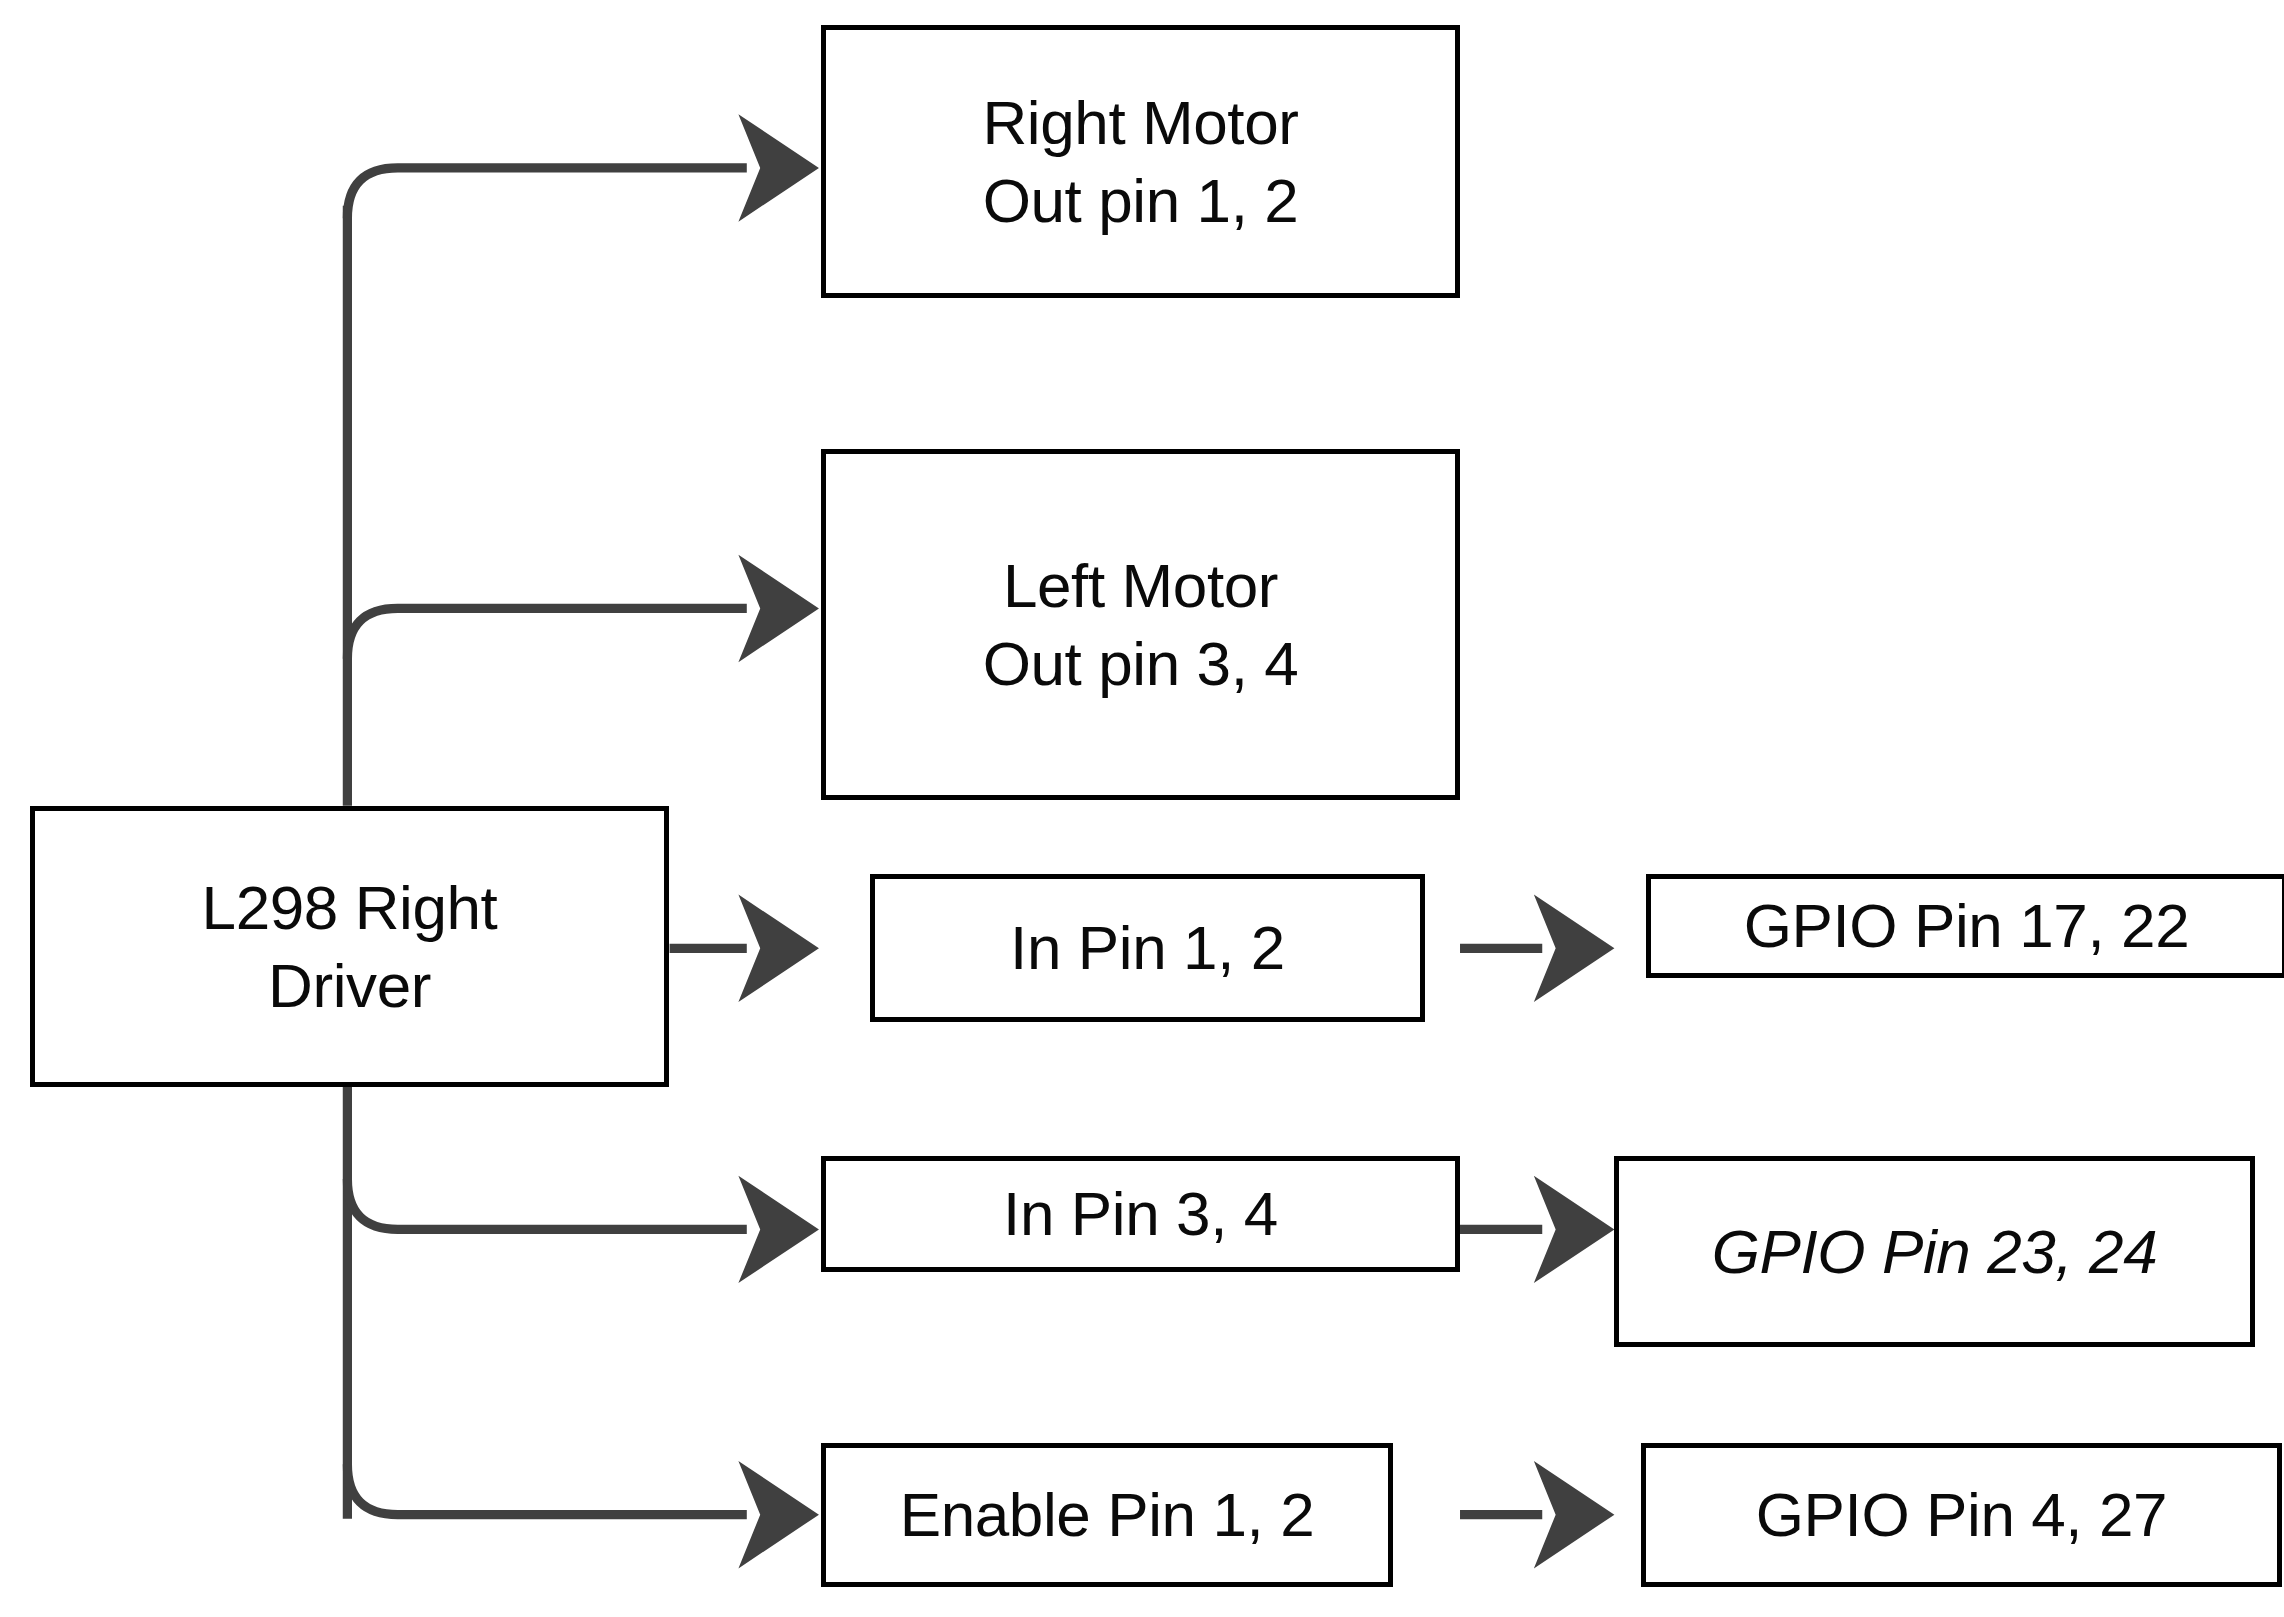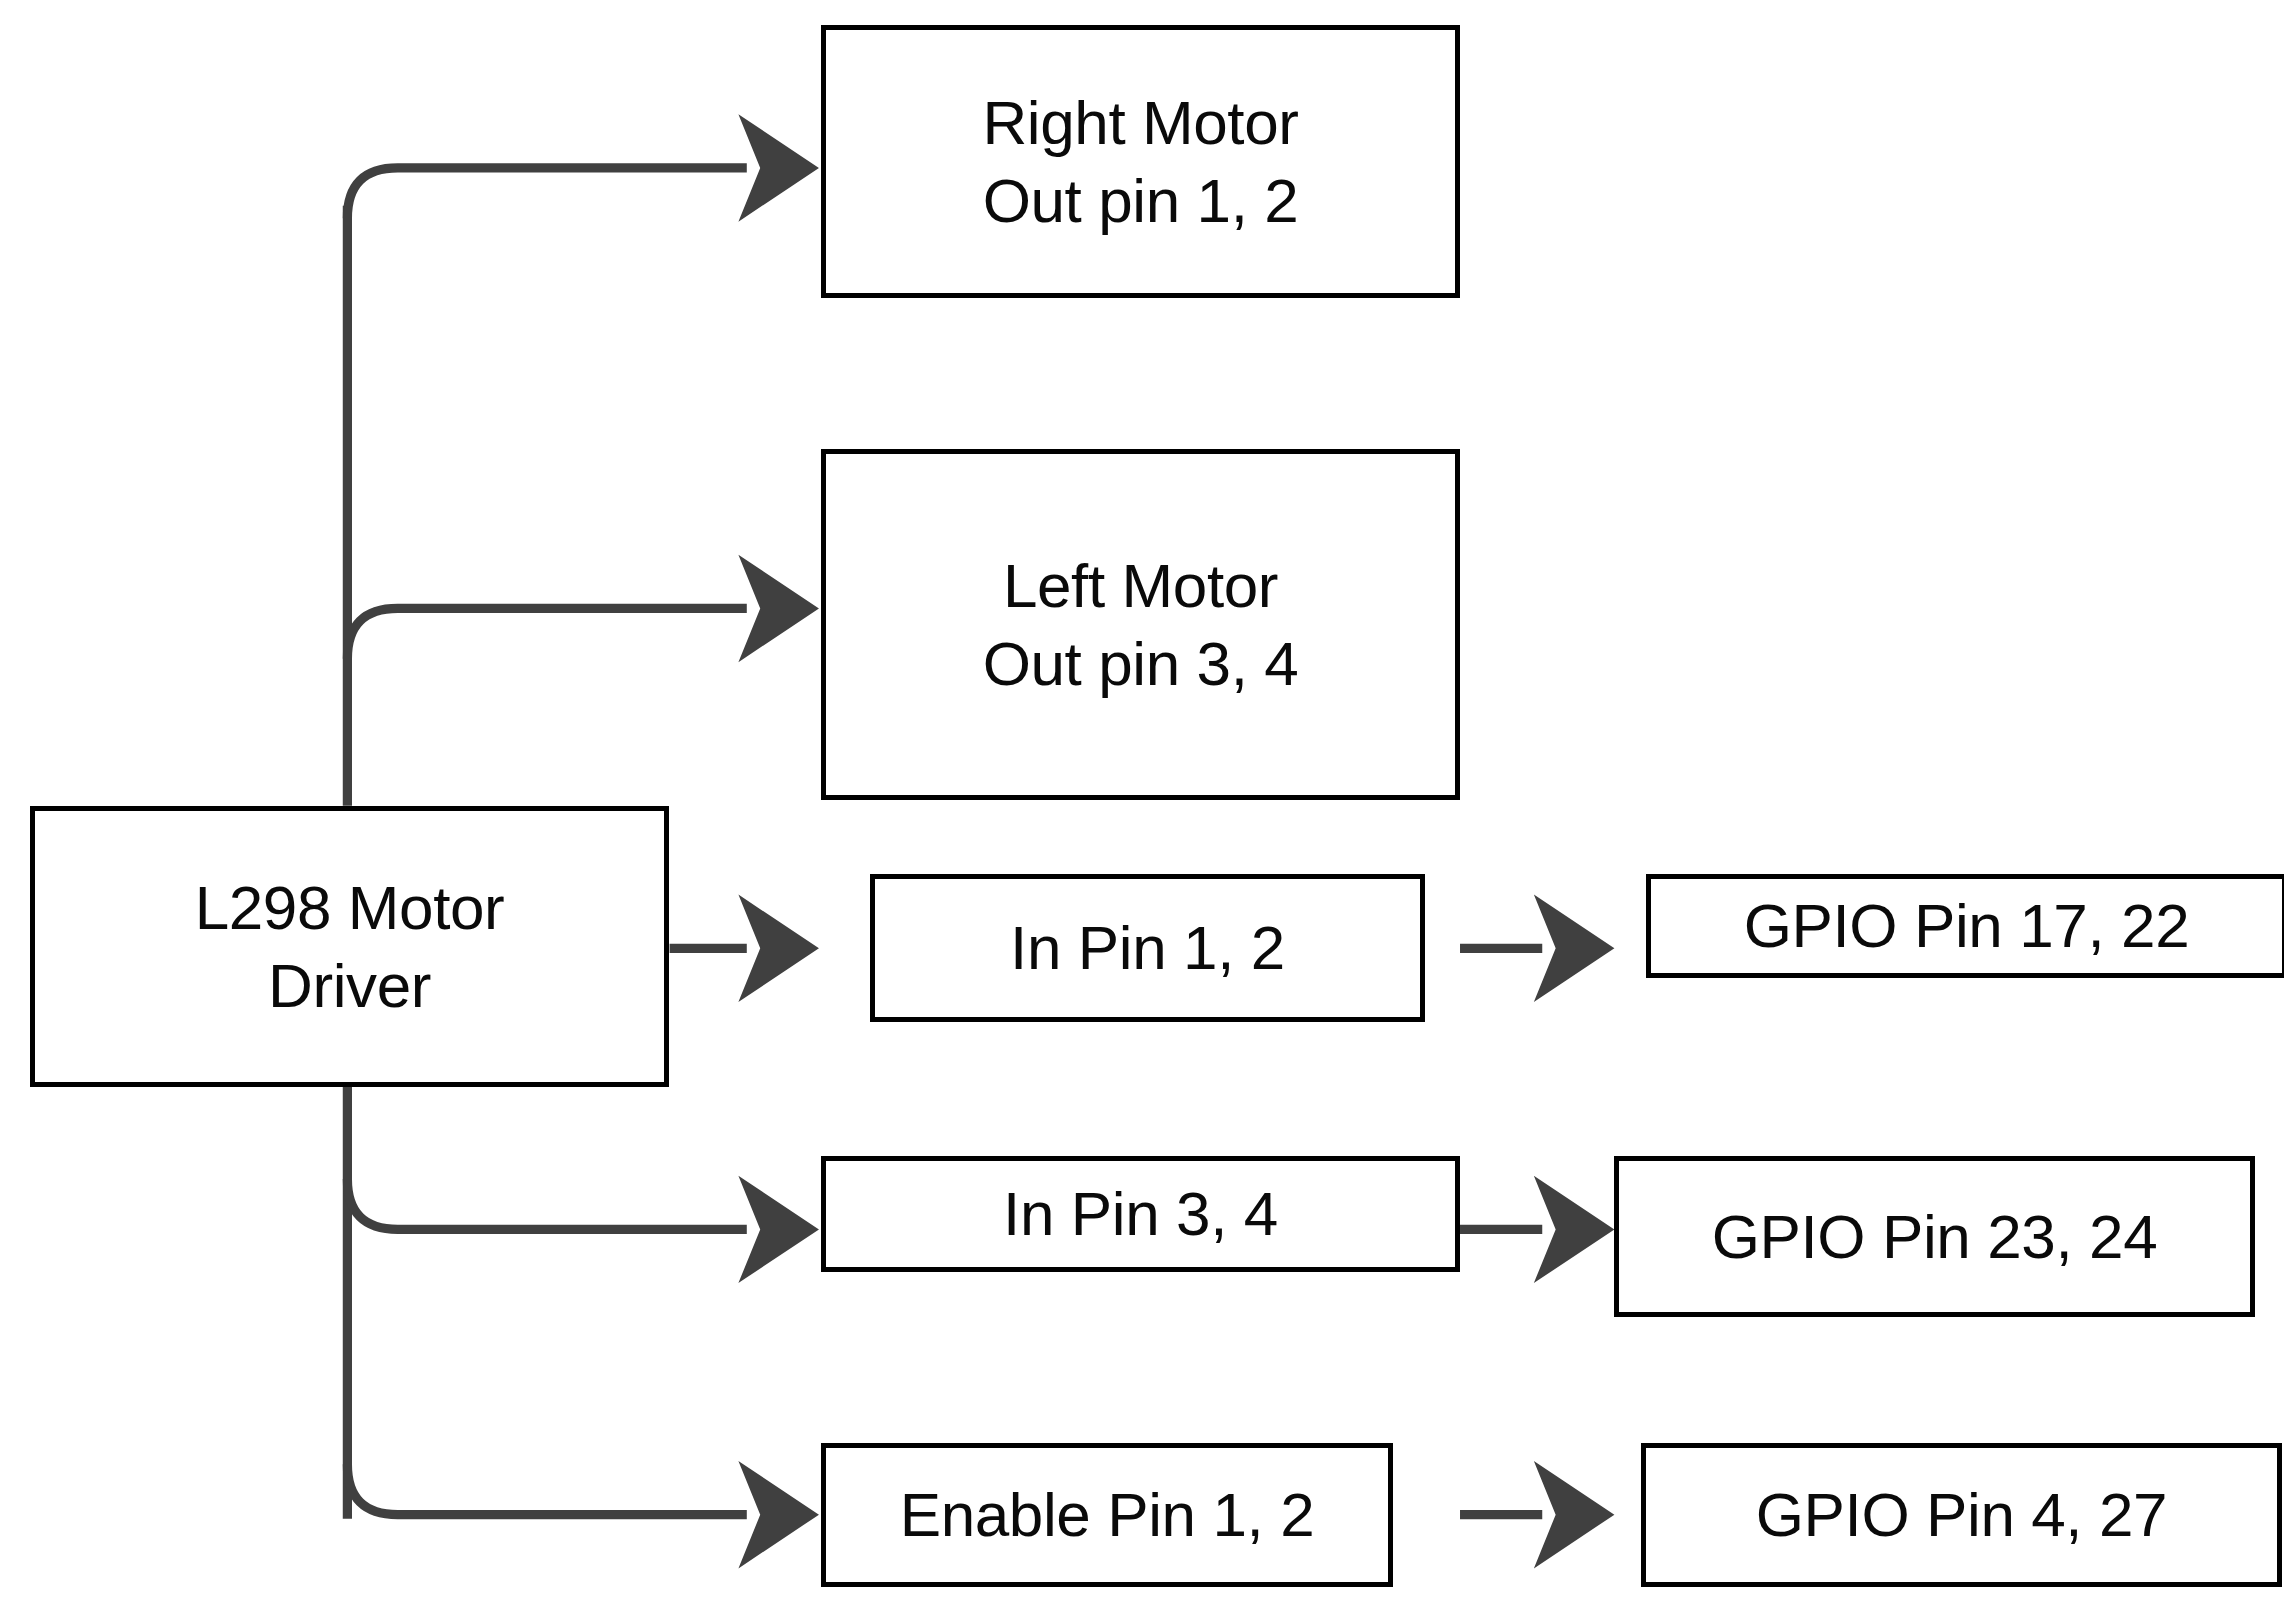--- a/index.html
+++ b/index.html
@@ -79,21 +79,21 @@
     <polygon points="1828,1066 1924,1130 1828,1194 1854,1130" fill="#404040"></polygon>
 
     <path d="M 1740 1465 L 1838 1465" fill="none" stroke="#404040" stroke-width="11" stroke-linecap="butt"></path>
     <polygon points="1828,1401 1924,1465 1828,1529 1854,1465" fill="#404040"></polygon>
 
     <path d="M 1740 1805 L 1838 1805" fill="none" stroke="#404040" stroke-width="11" stroke-linecap="butt"></path>
     <polygon points="1828,1741 1924,1805 1828,1869 1854,1805" fill="#404040"></polygon>
   </svg>
 
   <div class="node-box" style="left:30px; top:806px; width:639px; height:281px;">
-    <span class="node-label">L298 Motor</span>
+    <span class="node-label">L298 Right</span>
     <span class="node-label line2">Driver</span>
   </div>
 
   <div class="node-box" style="left:821px; top:25px; width:639px; height:273px;">
     <span class="node-label">Right Motor</span>
     <span class="node-label line2">Out pin 1, 2</span>
   </div>
 
   <div class="node-box" style="left:821px; top:449px; width:639px; height:351px;">
     <span class="node-label">Left Motor</span>
@@ -105,21 +105,21 @@
   </div>
 
   <div class="node-box" style="left:1614px; top:874px; width:641px; height:104px;margin-left:32px;">
     <span class="node-label">GPIO Pin 17, 22</span>
   </div>
 
   <div class="node-box" style="left:821px; top:1156px; width:639px; height:116px;">
     <span class="node-label">In Pin 3, 4</span>
   </div>
 
-  <div class="node-box" style="left:1614px; top:1156px; width:641px; height:161px;">
+  <div class="node-box" style="left:1614px; top:1156px; width:641px; height:191px;font-style:italic;">
     <span class="node-label">GPIO Pin 23, 24</span>
   </div>
 
   <div class="node-box" style="left:821px; top:1443px; width:572px; height:144px;">
     <span class="node-label">Enable Pin 1, 2</span>
   </div>
 
   <div class="node-box" style="left:1614px; top:1443px; width:641px; height:144px;margin-left:27px;">
     <span class="node-label">GPIO Pin 4, 27</span>
   </div>

